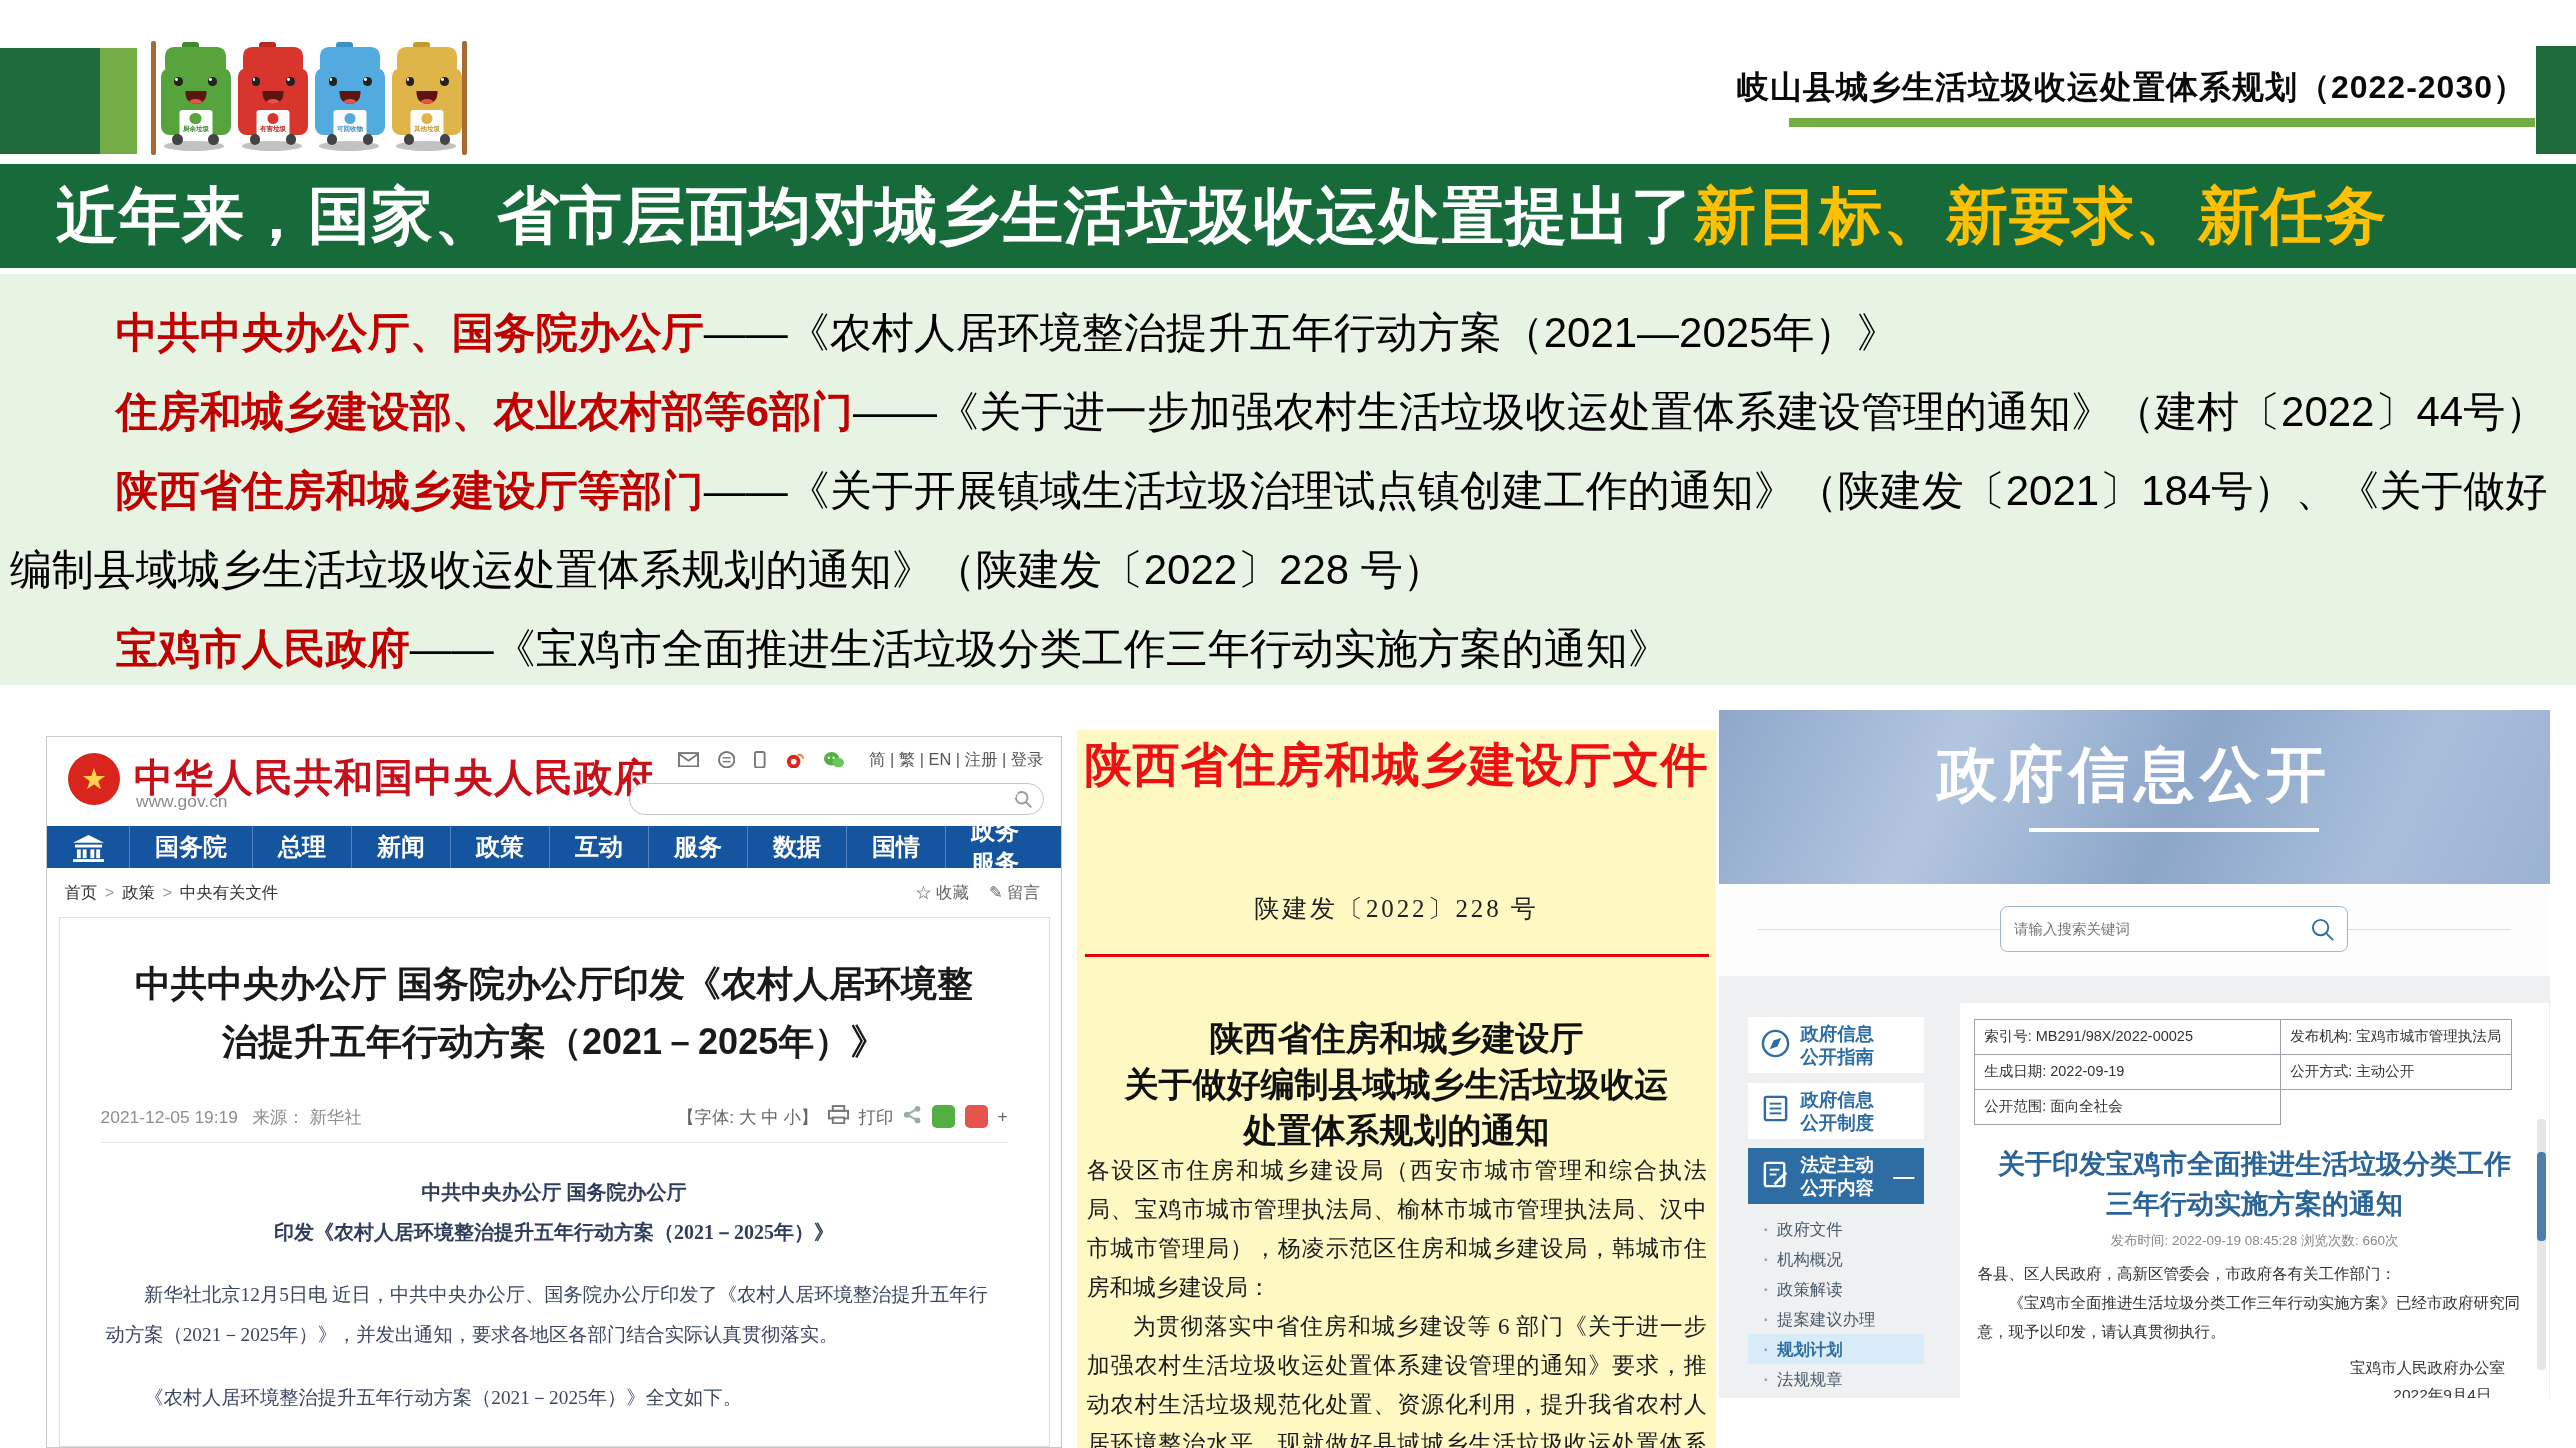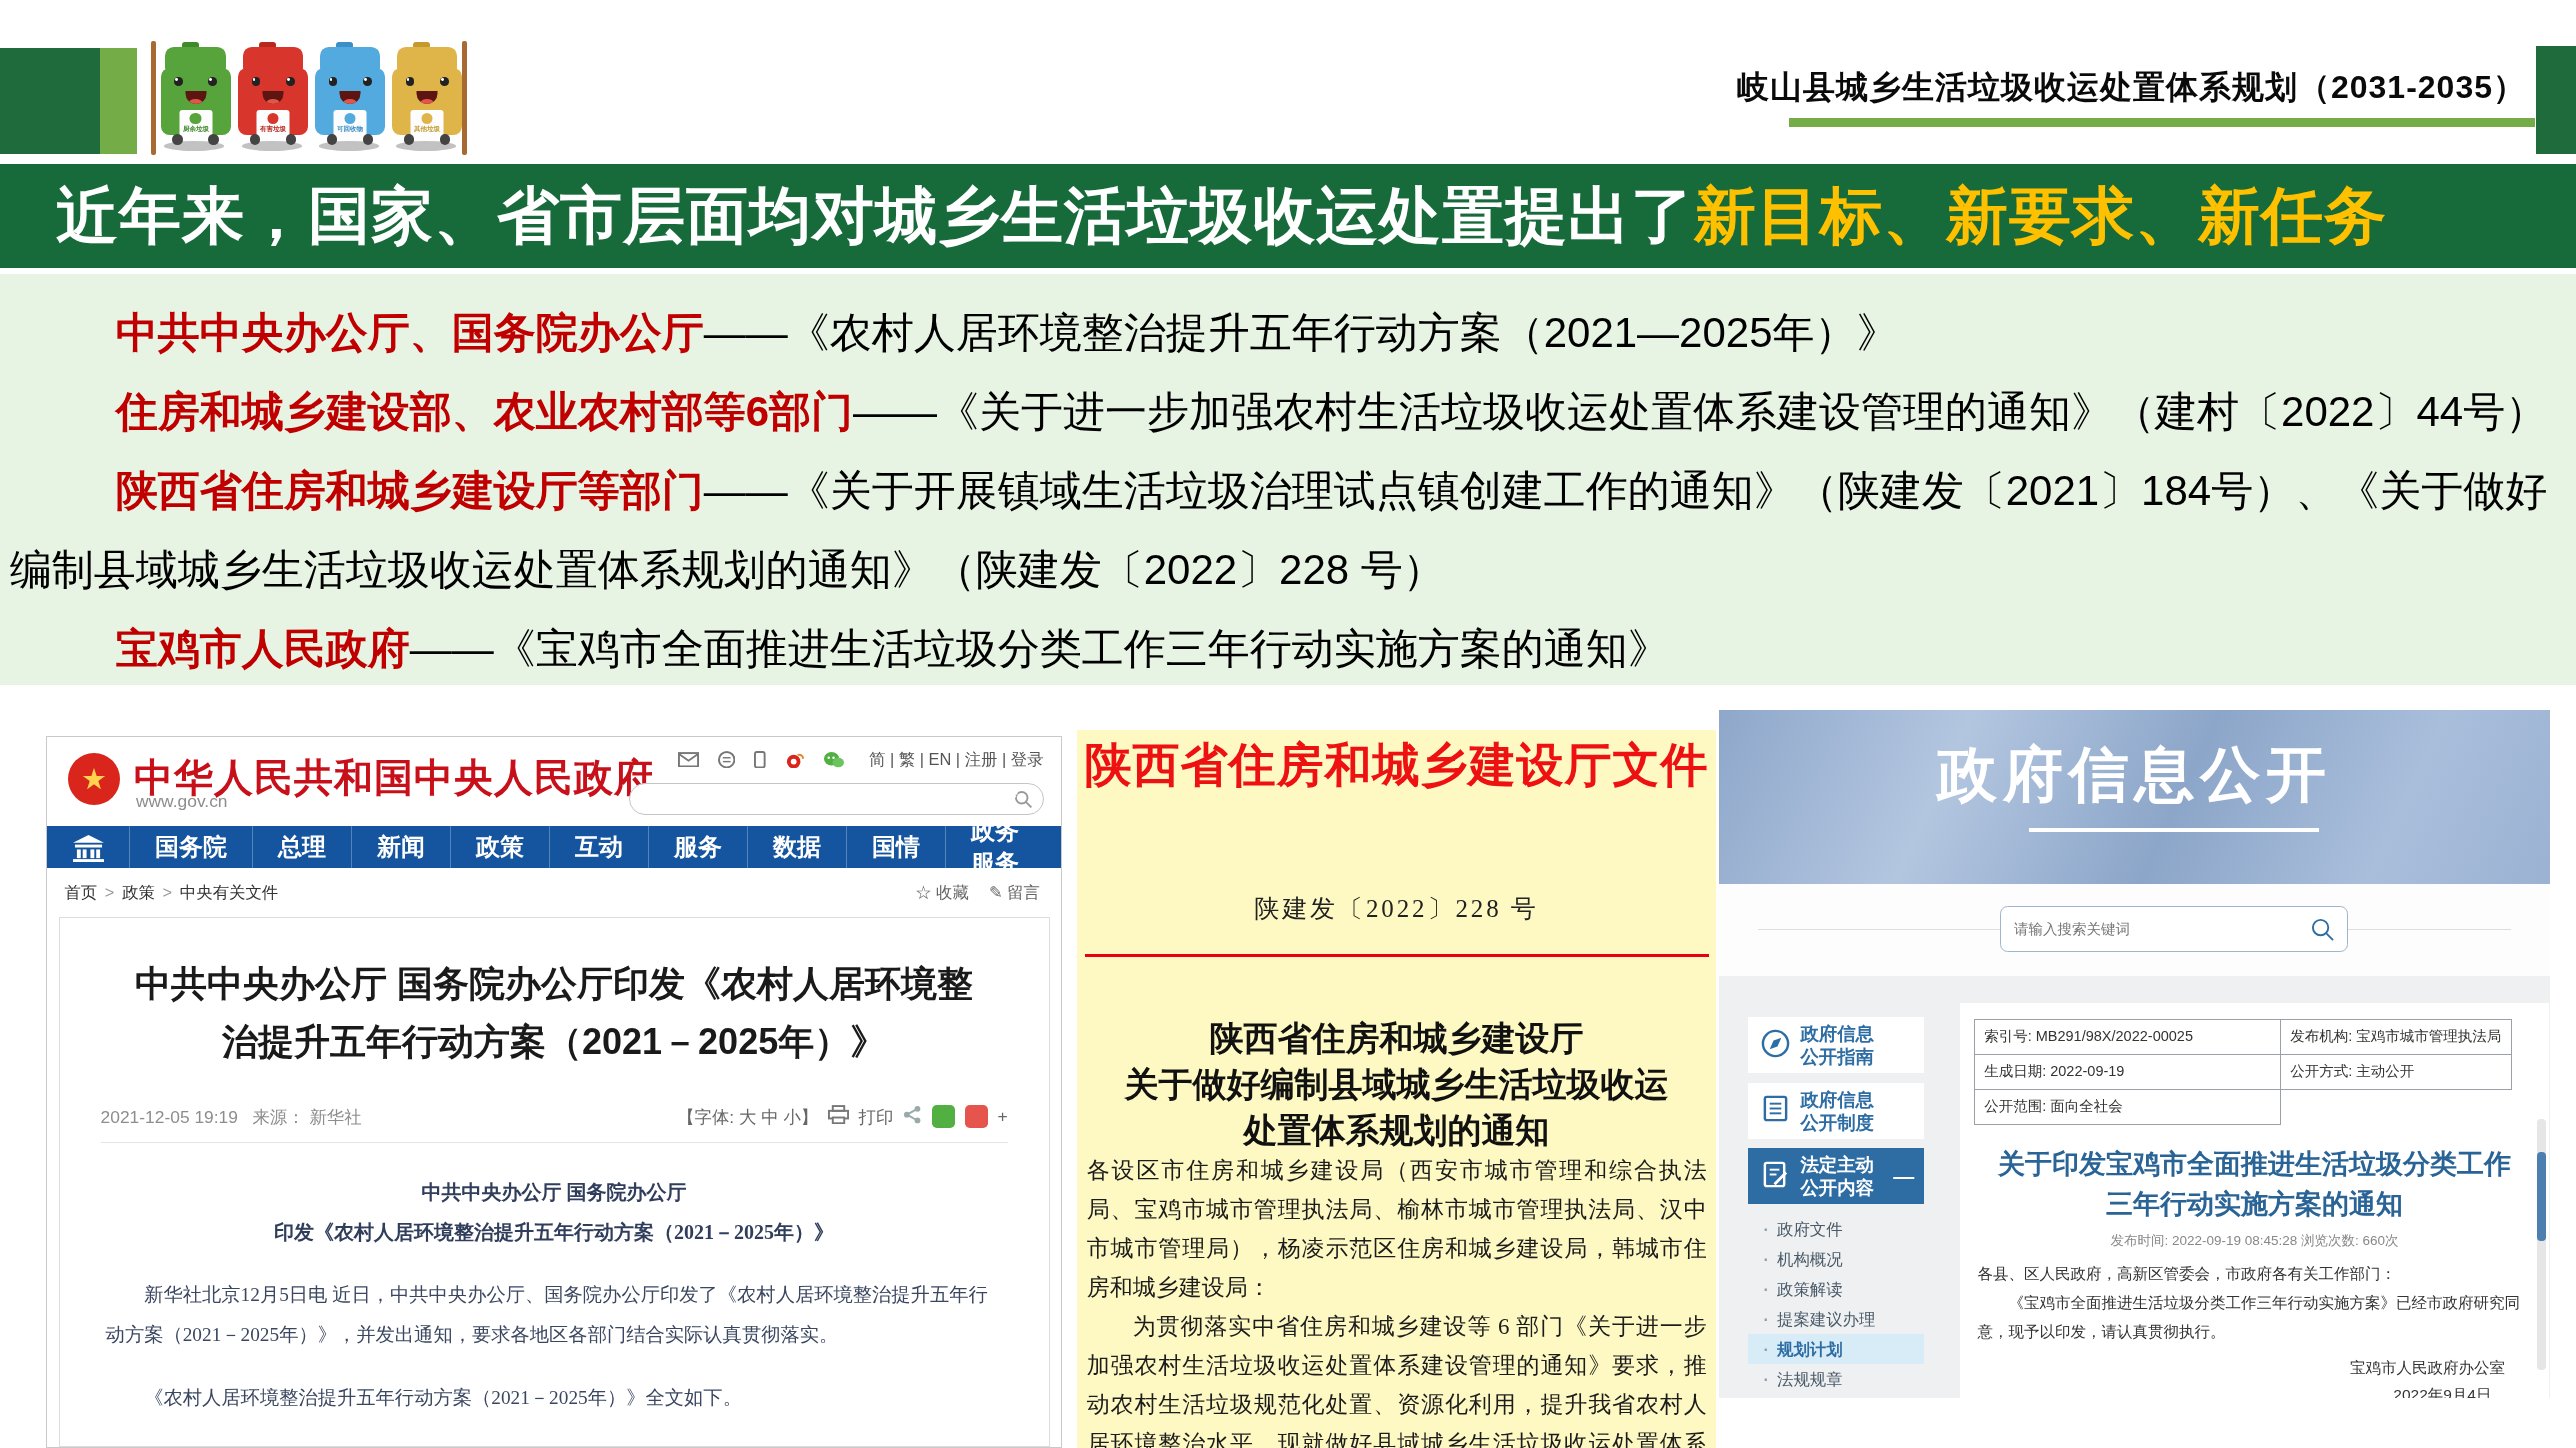--- a/index.html
+++ b/index.html
@@ -191,21 +191,21 @@
         <div class="patch">
             <span class="mark" style="background:#dfb54a;"></span>
           <span class="lbl" style="color:#c49a2f;">其他垃圾</span>
           </div>
       </div>
       <div class="wheel" style="left:11.6px;"></div>
         <div class="wheel" style="right:11.6px;"></div>
     </div>
   </div>
 
-  <div class="abs" id="page-title">岐山县城乡生活垃圾收运处置体系规划（2031-2035）</div>
+  <div class="abs" id="page-title">岐山县城乡生活垃圾收运处置体系规划（2022-2030）</div>
   <div class="abs" id="title-underline"></div>
   <div class="abs blk-dark-r"></div>
 </div>
 
 <div class="abs" id="banner">
   <div class="txt">
     <span>近年来，国家、省市层面均对城乡生活垃圾收运处置提出了</span><span class="hl">新目标、新要求、新任务</span>
   </div>
 </div>
 

